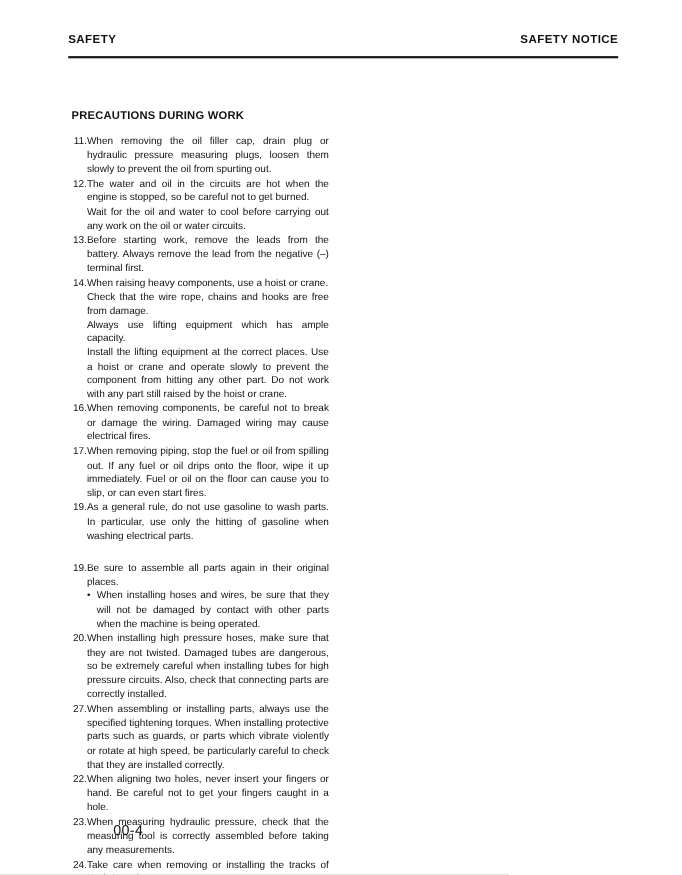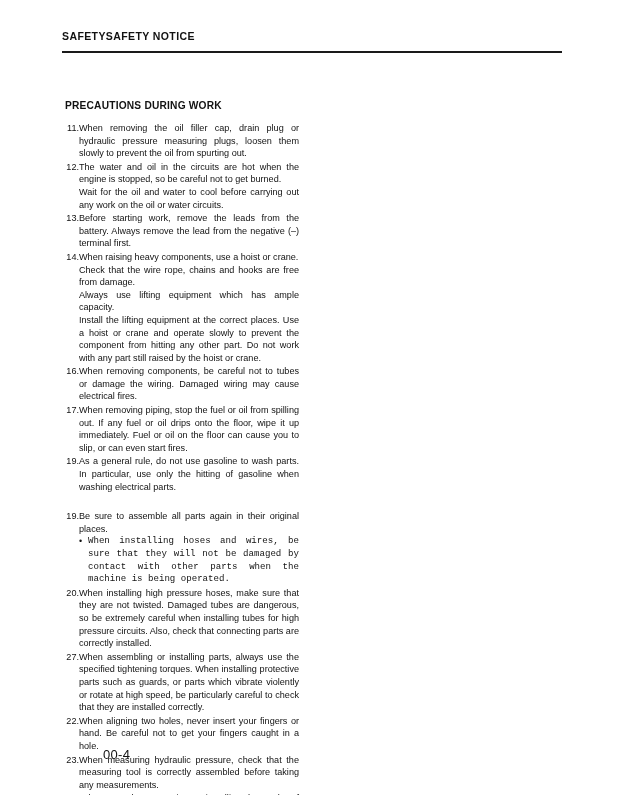--- a/index.html
+++ b/index.html
@@ -23,20 +23,21 @@
     width: 500px;
     height: 740px;
   }
   
   .header {
     position: absolute;
     left: 0;
     top: 0;
     width: 500px;
     display: flex;
+    justify-content: space-between;
     align-items: flex-end;
     font-size: 10.5px;
     font-weight: bold;
     letter-spacing: 0.4px;
   }
   .header-rule {
     position: absolute;
     left: 0;
     top: 21px;
     width: 500px;
@@ -91,21 +92,20 @@
     margin-top: 0px;
   }
   .bullet-dot {
     flex: 0 0 9px;
     font-size: 9px;
     line-height: 12.6px;
     text-align: left;
   }
   .bullet-text {
     flex: 1 1 auto;
-    font-family: Liberation Mono, monospace;
   }
   
   .footer {
     position: absolute;
     left: 0;
     bottom: 8px;
     font-size: 13px;
     font-weight: normal;
     letter-spacing: 0.3px;
     margin-left: 41px;
@@ -151,21 +151,21 @@
               <div class="item-body">
                 <p class="para">When raising heavy components, use a hoist or crane.</p>
                 <p class="para">Check that the wire rope, chains and hooks are free from damage.</p>
                 <p class="para">Always use lifting equipment which has ample capacity.</p>
                 <p class="para">Install the lifting equipment at the correct places. Use a hoist or crane and operate slowly to prevent the component from hitting any other part. Do not work with any part still raised by the hoist or crane.</p>
               </div>
             </div>
             <div class="item">
               <div class="item-num">16.</div>
               <div class="item-body">
-                <p class="para">When removing components, be careful not to tubes or damage the wiring. Damaged wiring may cause electrical fires.</p>
+                <p class="para">When removing components, be careful not to break or damage the wiring. Damaged wiring may cause electrical fires.</p>
               </div>
             </div>
             <div class="item">
               <div class="item-num">17.</div>
               <div class="item-body">
                 <p class="para">When removing piping, stop the fuel or oil from spilling out. If any fuel or oil drips onto the floor, wipe it up immediately. Fuel or oil on the floor can cause you to slip, or can even start fires.</p>
               </div>
             </div>
             <div class="item">
               <div class="item-num">19.</div>

